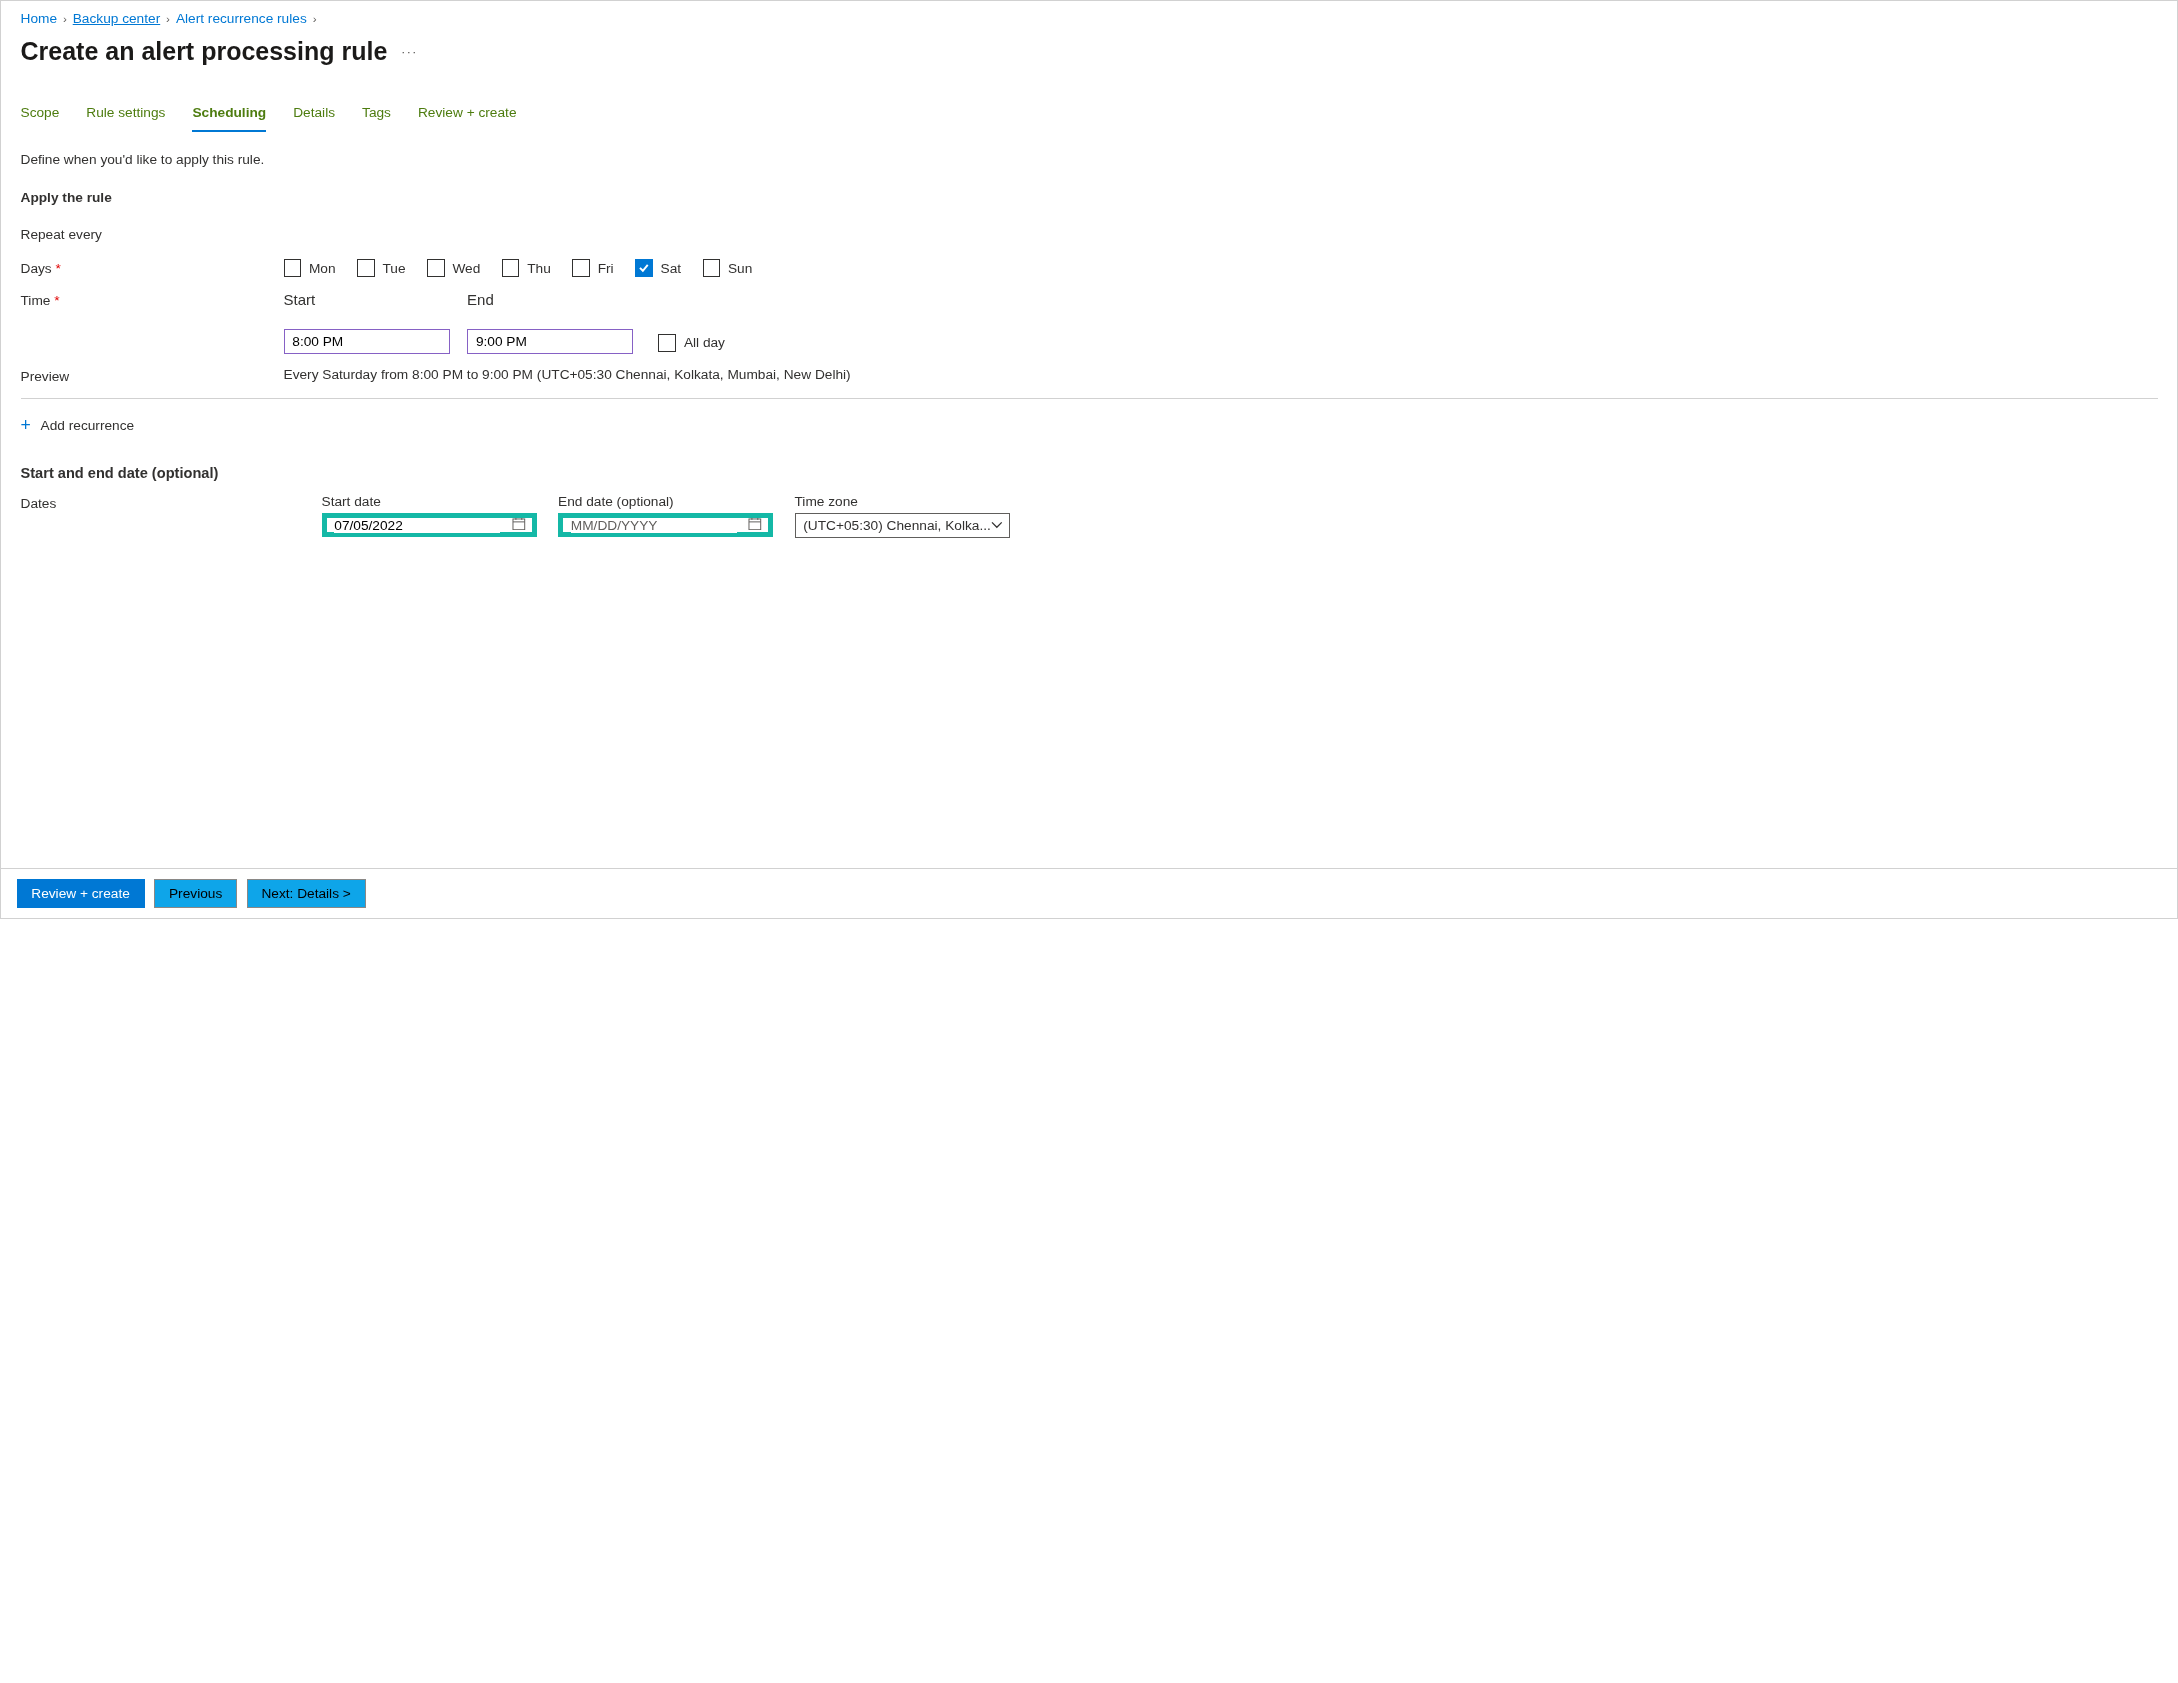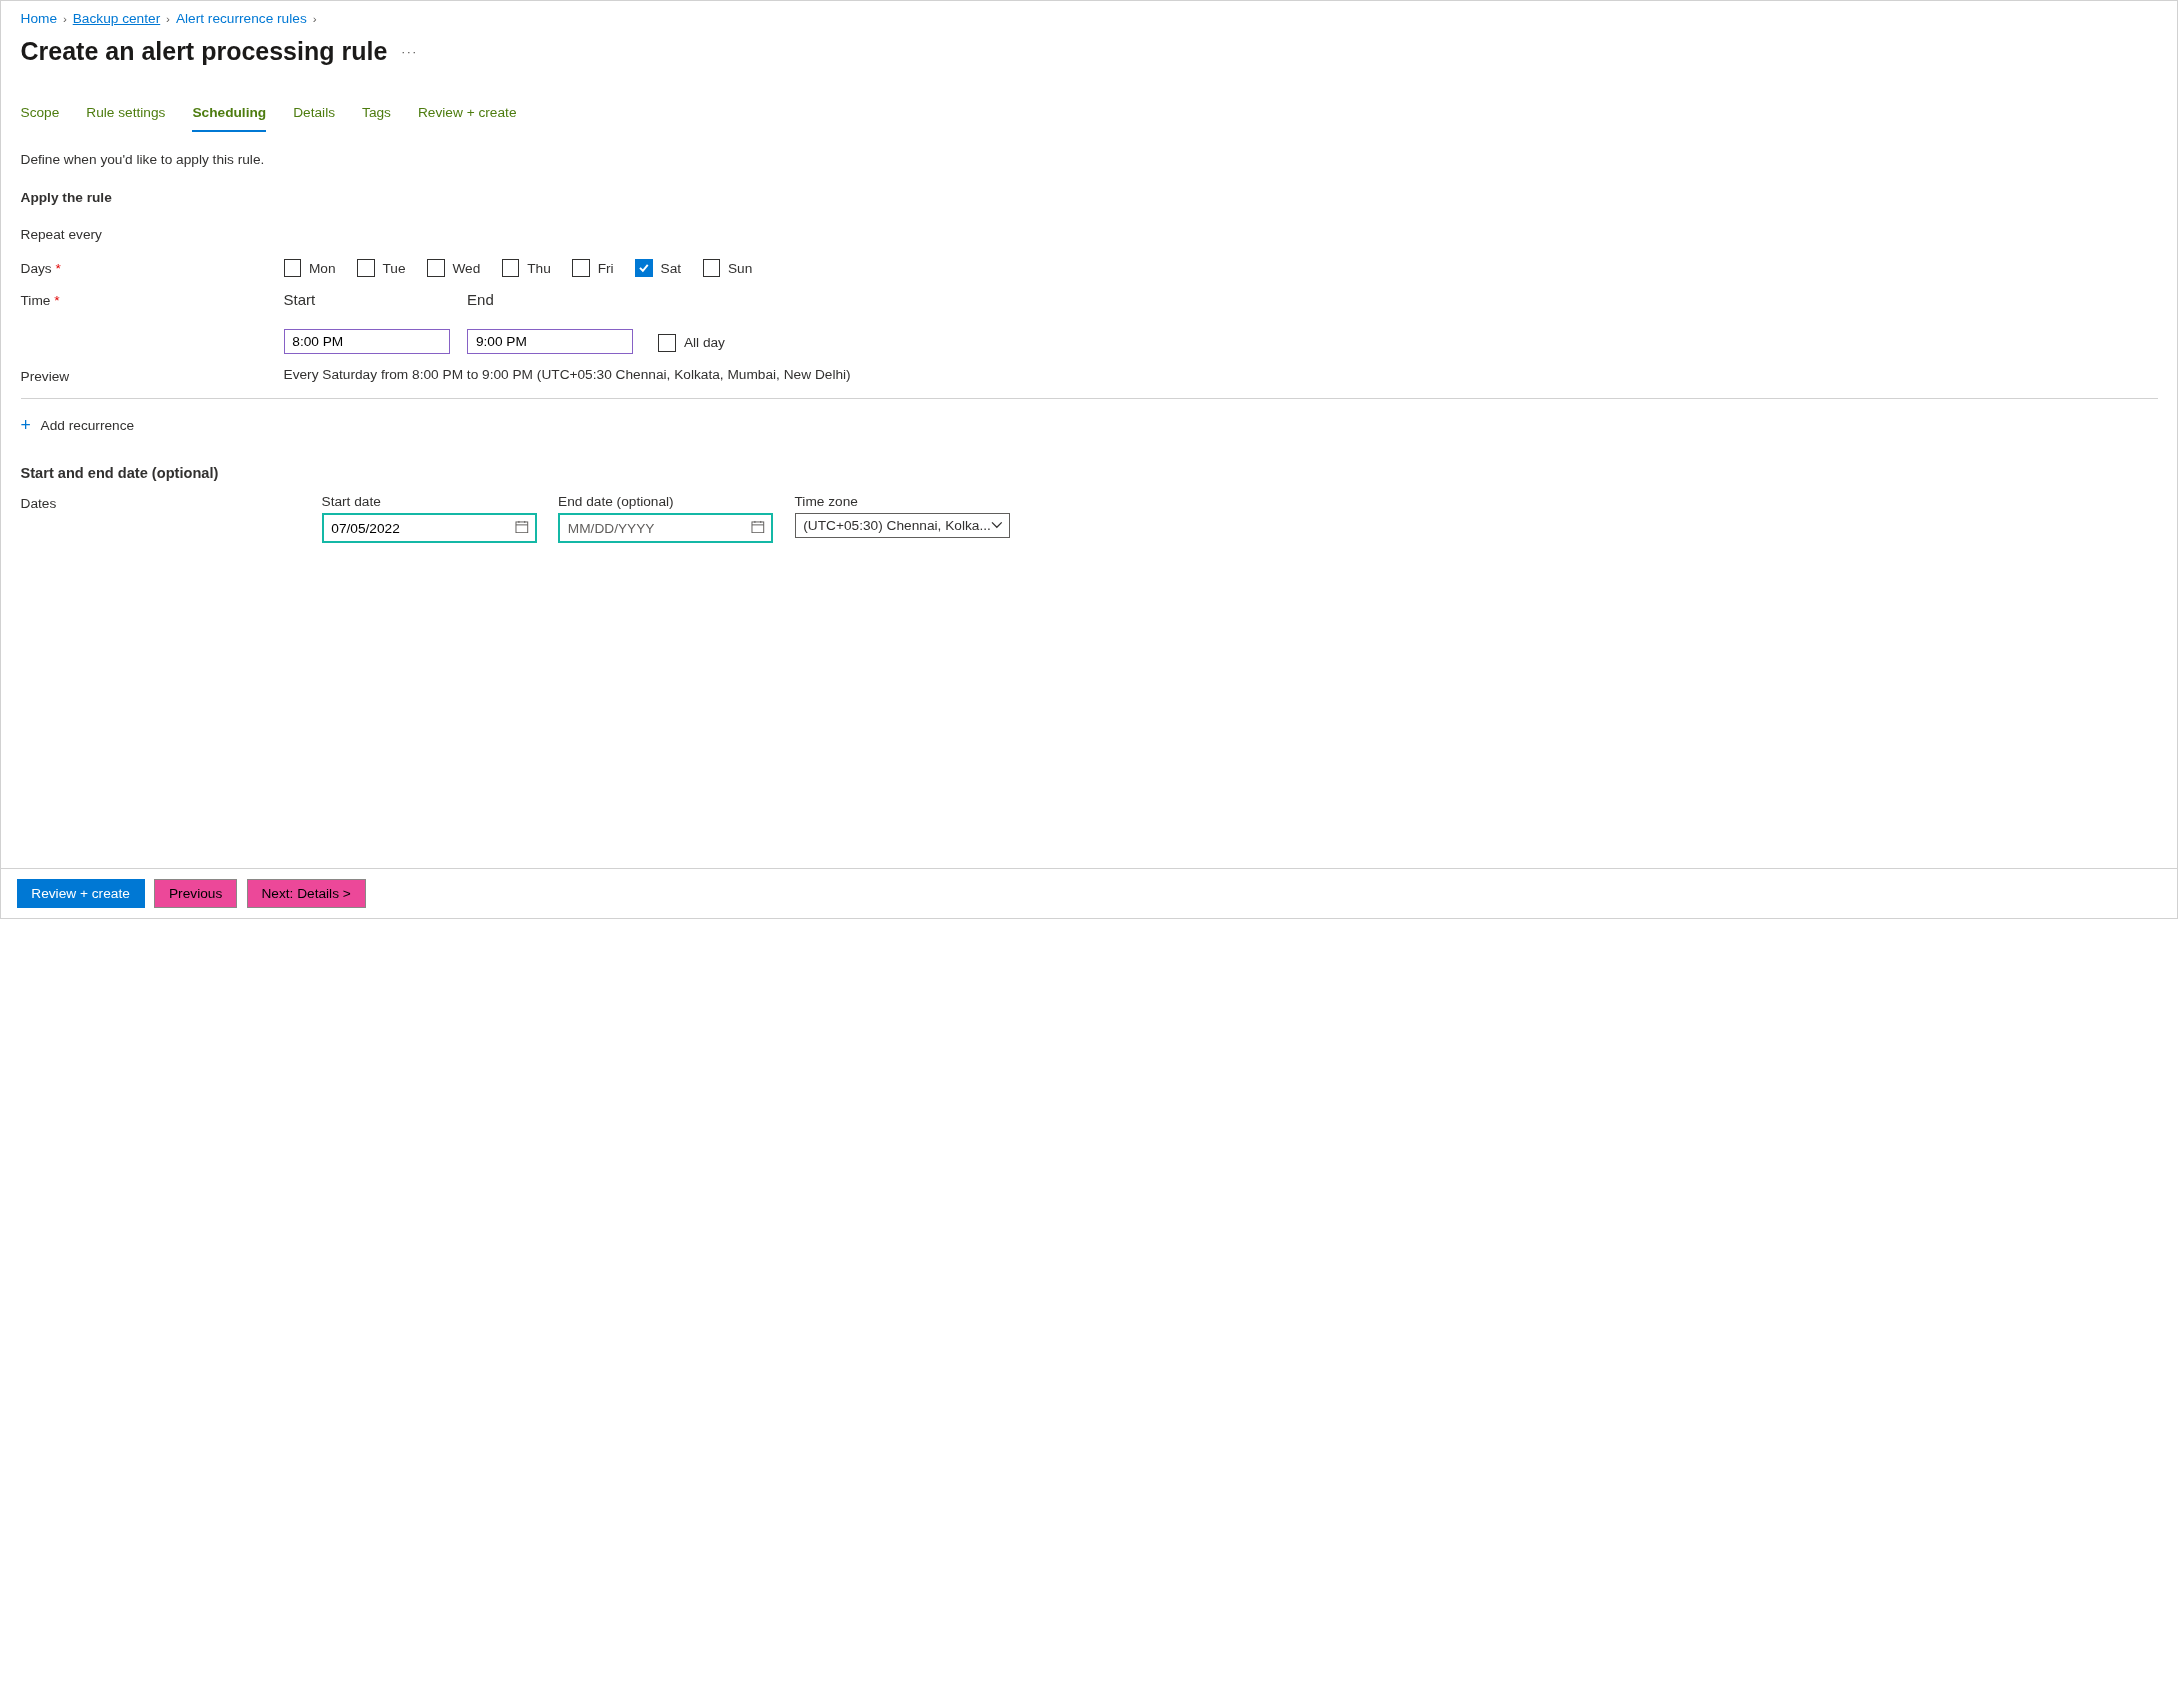--- a/index.html
+++ b/index.html
@@ -65,30 +65,30 @@
     .hr { border:0; border-top:1px solid #d1d1d1; margin: 11.7px 0 11.7px 0;}
     
     .add-link { display:flex; align-items:center; gap:9.8px; color:#323130; cursor:pointer; padding:3.9px 0;}
     .plus { color:#0078d4; font-size:17.6px; font-weight:400;}
     
     .section-h { font-weight:600; font-size:14.6px; margin: 25px 0 13.7px 0;}
     
     .dates-row { display:flex; gap:21.5px;margin-left:38px; }
     .date-col { }
     .date-col .small-label { font-size:13.7px; margin-bottom:3.9px; display:block;}
-    .date-input-wrap { width:215px; height:30px; border:2px solid #14b8a6; display:flex; align-items:center; justify-content:space-between; padding:0 5.9px 0 7.8px; }
+    .date-input-wrap { width:215px; height:24px; border:5px solid #14b8a6; display:flex; align-items:center; justify-content:space-between; padding:0 5.9px 0 7.8px; }
     .date-input-wrap input { border:0; outline:0; font-size:13.7px; width: 166px;}
     .date-input-wrap input::placeholder { color:#605e5c;}
     .cal-icon svg { width:13.7px; height:13.7px; }
     .tz-wrap { width:215px; height:25px; border:1px solid #605e5c; display:flex; align-items:center; justify-content:space-between; padding:0 5.9px 0 7.8px;}
     .tz-text { white-space:nowrap; overflow:hidden; text-overflow:ellipsis;}
     
     
     .footer { position:absolute; left:0; right:0; bottom:0; border-top:1px solid #d1d1d1; padding:9.8px 15.6px; display:flex; gap:9.8px; background:#fff;}
-    .btn { height:29px; padding:0 13.7px; font-size:13.7px; cursor:pointer; border:1px solid #8a8886; background:#ec4899;}
+    .btn { height:29px; padding:0 13.7px; font-size:13.7px; cursor:pointer; border:1px solid #8a8886; background:#0ea5e9;}
     .btn.primary { background:#0078d4; border-color:#0078d4; color:#fff;}
   </style>
 </head>
 <body>
 
 <div class="container">
 
   <div class="breadcrumb">
     <a>Home</a>
     <span class="sep">›</span>

